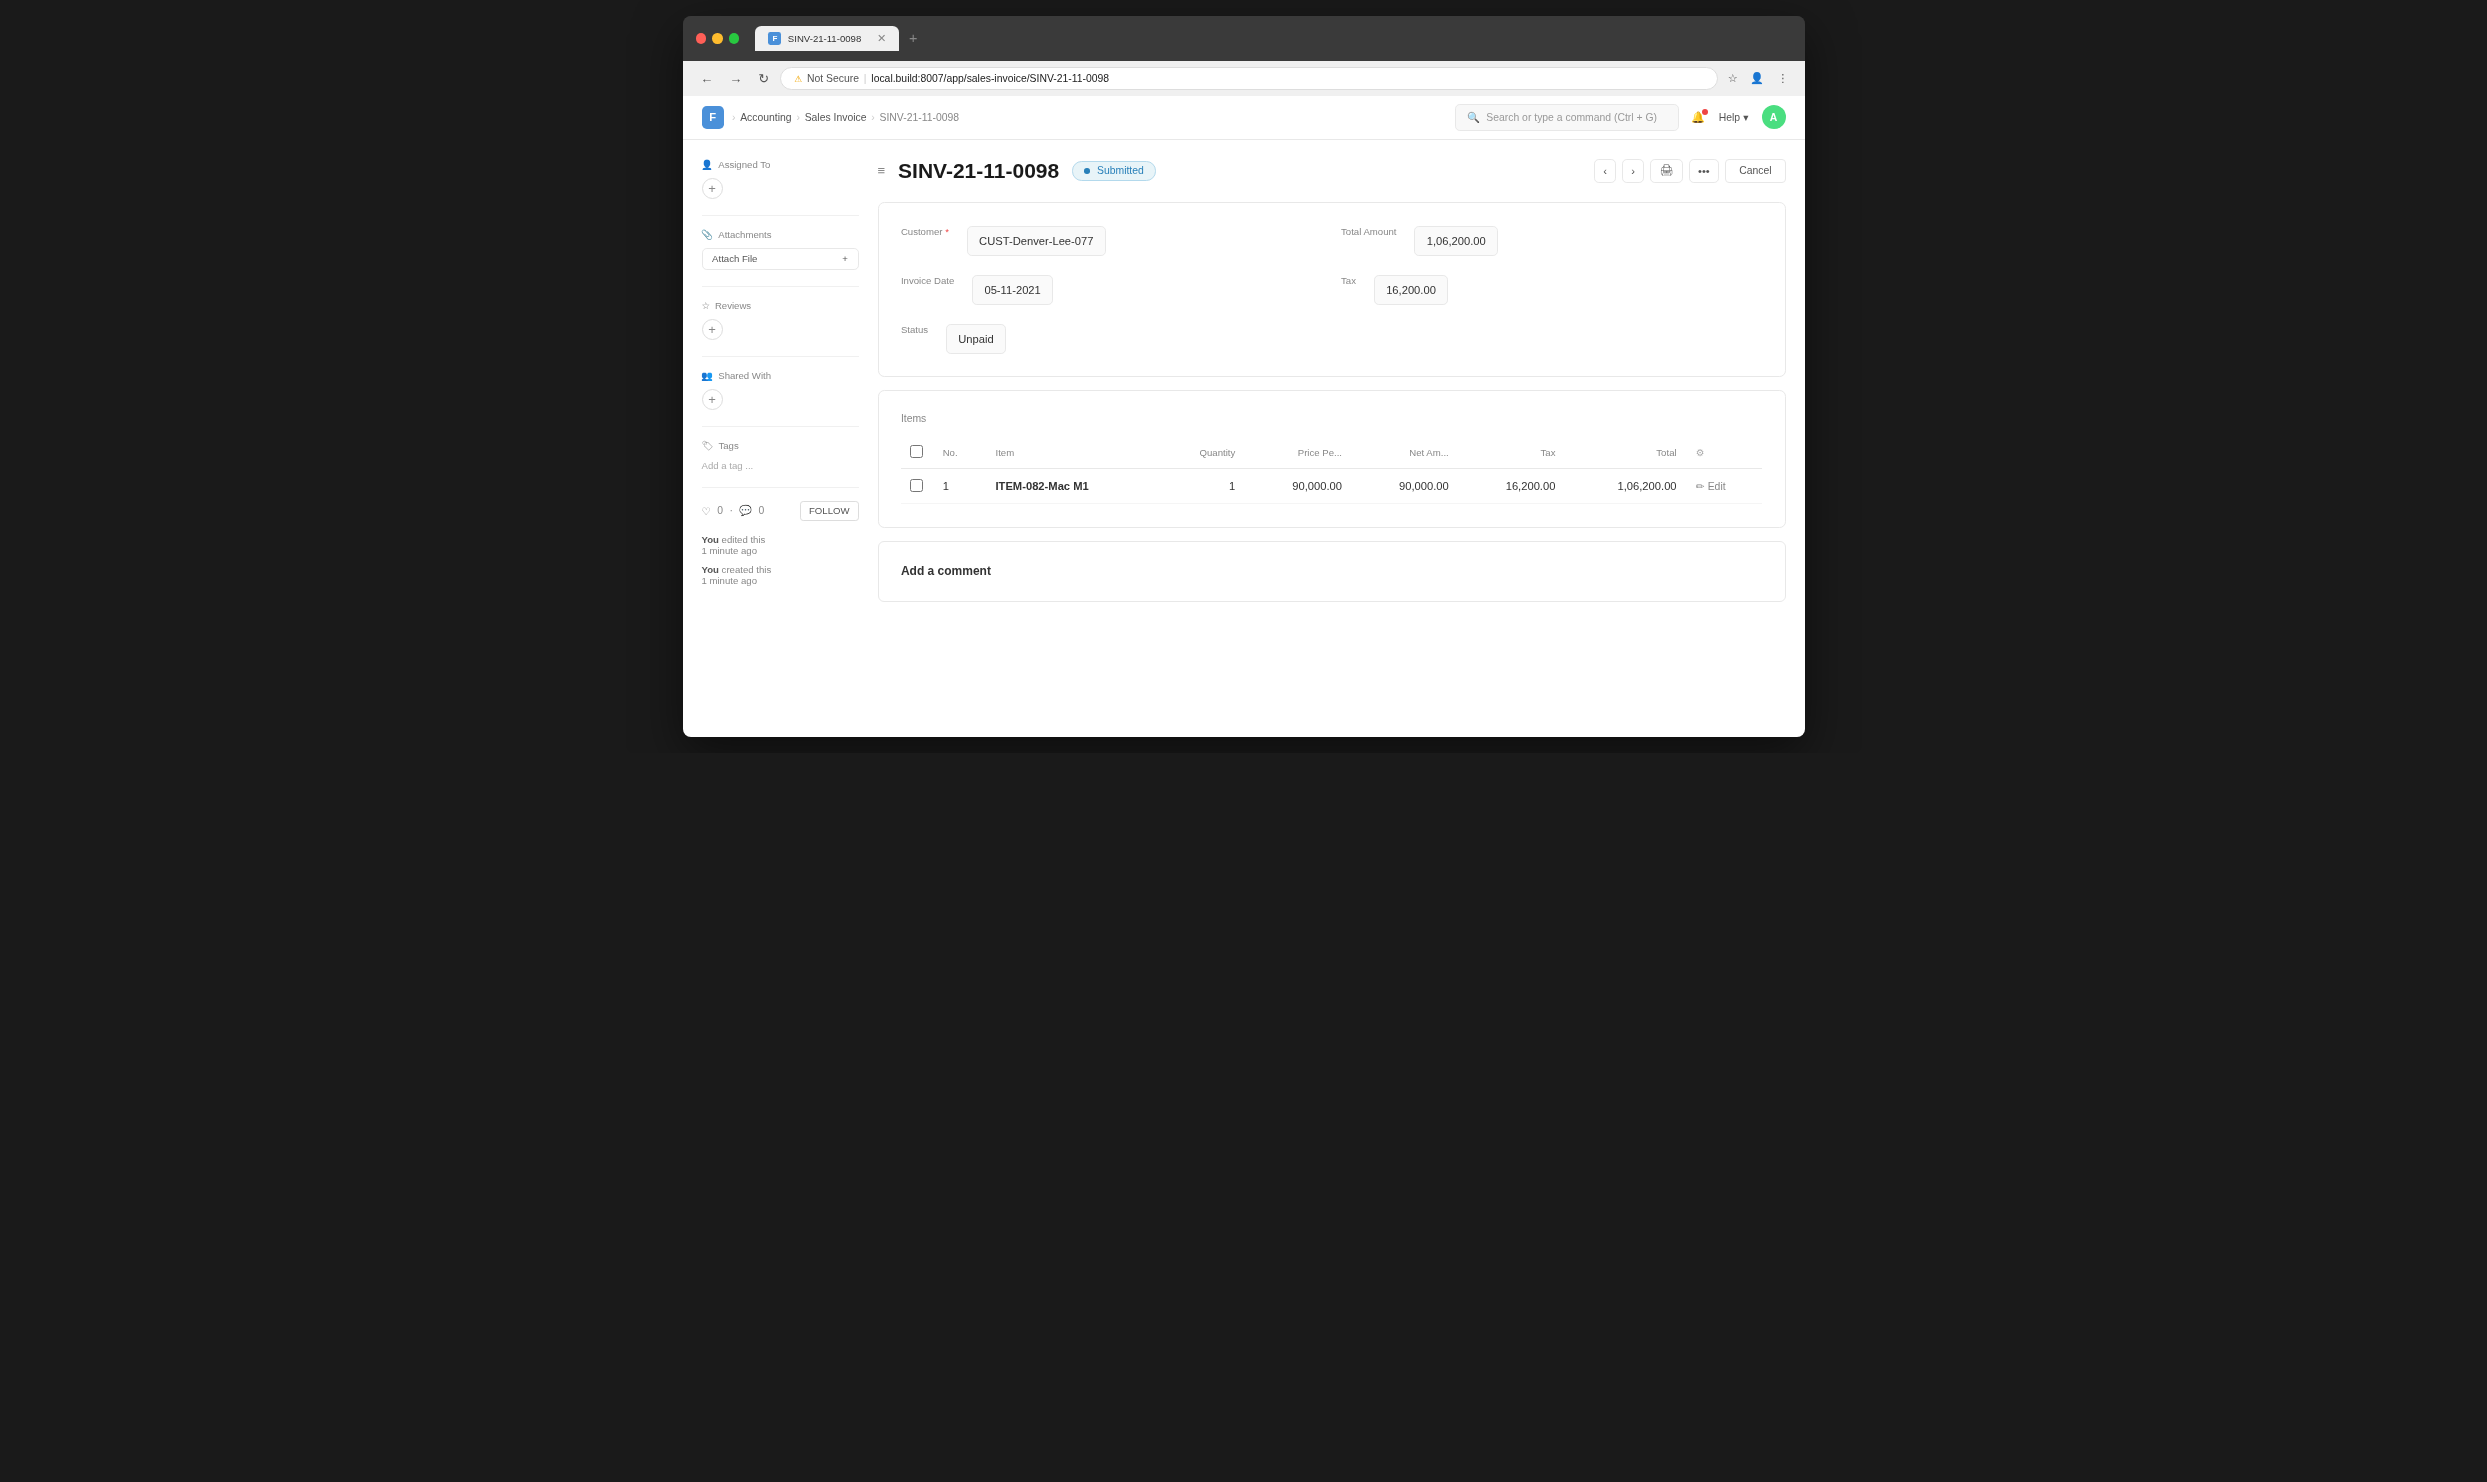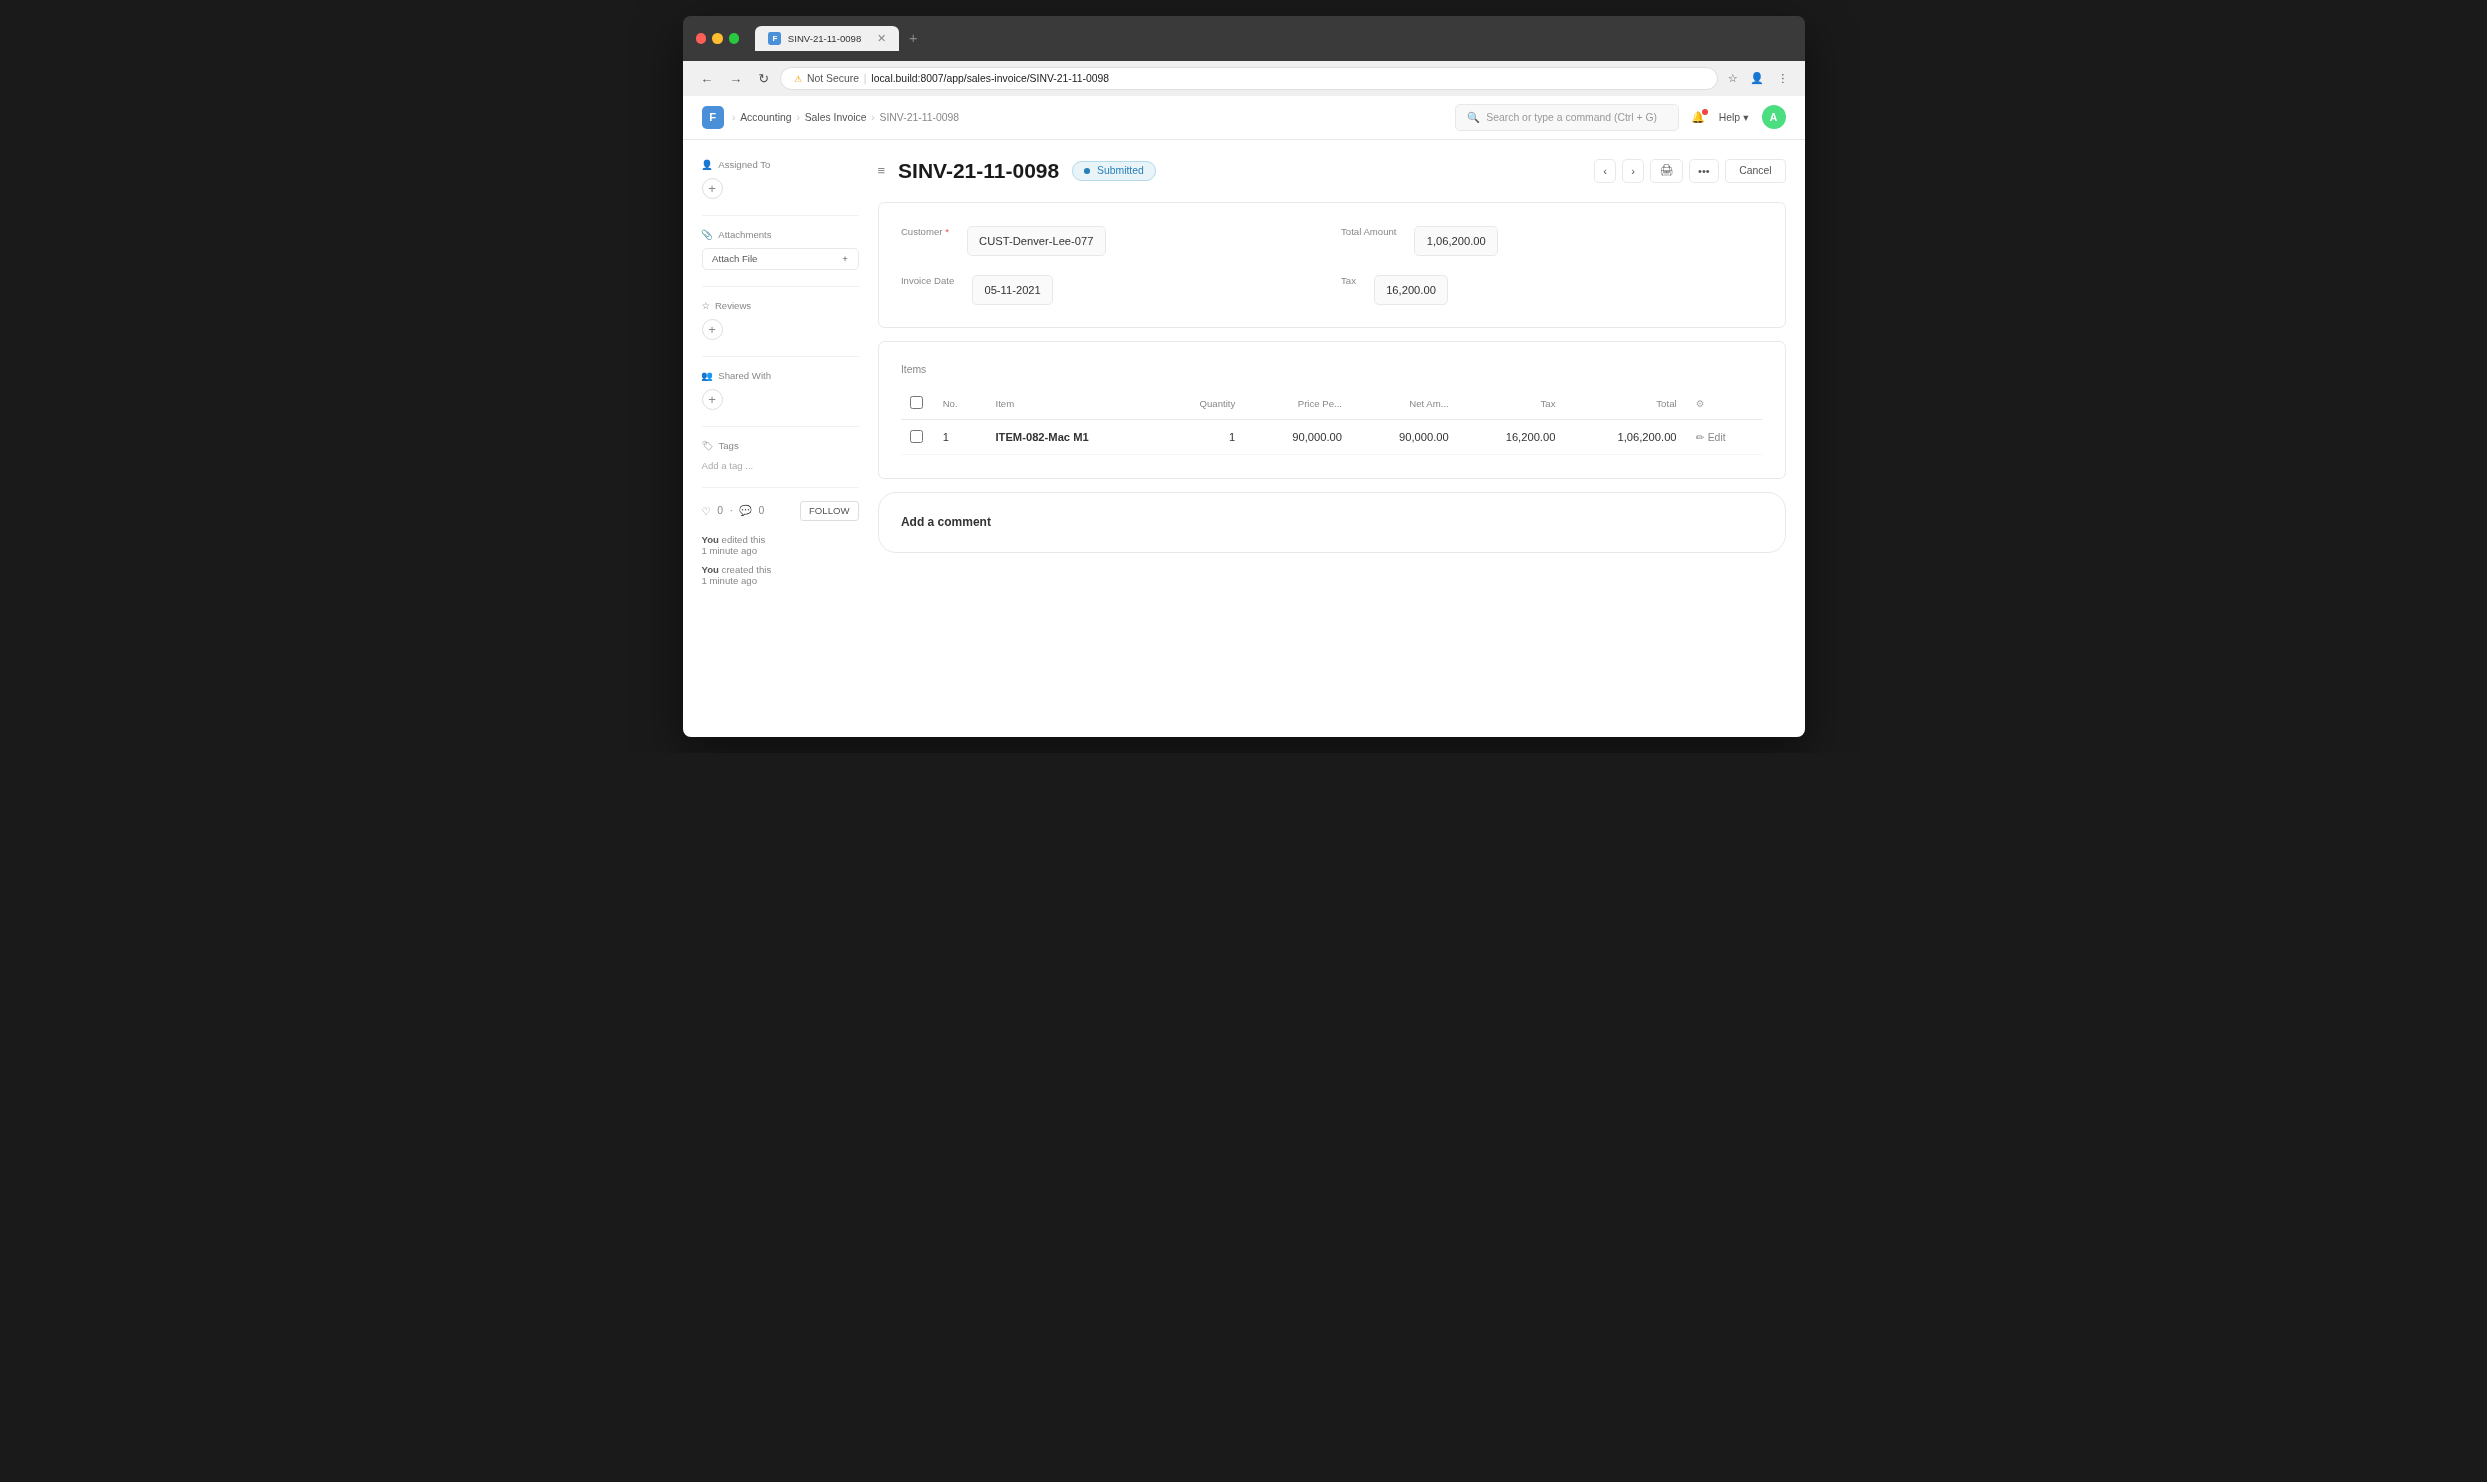--- a/index.html
+++ b/index.html
@@ -98,21 +98,21 @@
     .checkbox { width: 13px; height: 13px; border: 0.8px solid #ddd; border-radius: 2.4px; cursor: pointer; }
     .edit-btn { color: #888; background: none; border: none; cursor: pointer; font-size: 10.4px; display: flex; align-items: center; gap: 3.2px; }
     .gear-icon-cell { color: #aaa; cursor: pointer; }
 
     
     .amended-group { margin-top: 13px; }
     .amended-label { font-size: 9.6px; color: #888; margin-bottom: 6.4px; }
     .amended-value { font-size: 11.2px; color: #333; }
 
     
-    .comment-card { background: white; border: 0.8px solid #e8e8e8; border-radius: 18px; padding: 22.4px; }
+    .comment-card { background: white; border: 0.8px solid #e8e8e8; border-radius: 6px; padding: 22.4px; }
     .comment-title { font-size: 12px; font-weight: 600; color: #333; }
   </style>
 </head>
 <body>
 
 <div class="browser">
 
   <div class="browser-titlebar">
     <div class="traffic-lights">
       <div class="traffic-light tl-red"></div>
@@ -294,20 +294,24 @@
             <div class="form-group">
               <div class="form-label">Invoice Date</div>
               <div class="form-value">05-11-2021</div>
             </div>
 
             <div class="form-group">
               <div class="form-label">Tax</div>
               <div class="form-value">16,200.00</div>
             </div>
 
+            <div class="form-group">
+              <div class="form-label">Status</div>
+              <div class="form-value">Unpaid</div>
+            </div>
           </div>
         </div>
 
         <div class="items-card">
           <div class="items-title">Items</div>
           <table class="items-table">
             <thead>
               <tr>
                 <th class="checkbox-cell">
                   <input type="checkbox" class="checkbox" style="">

